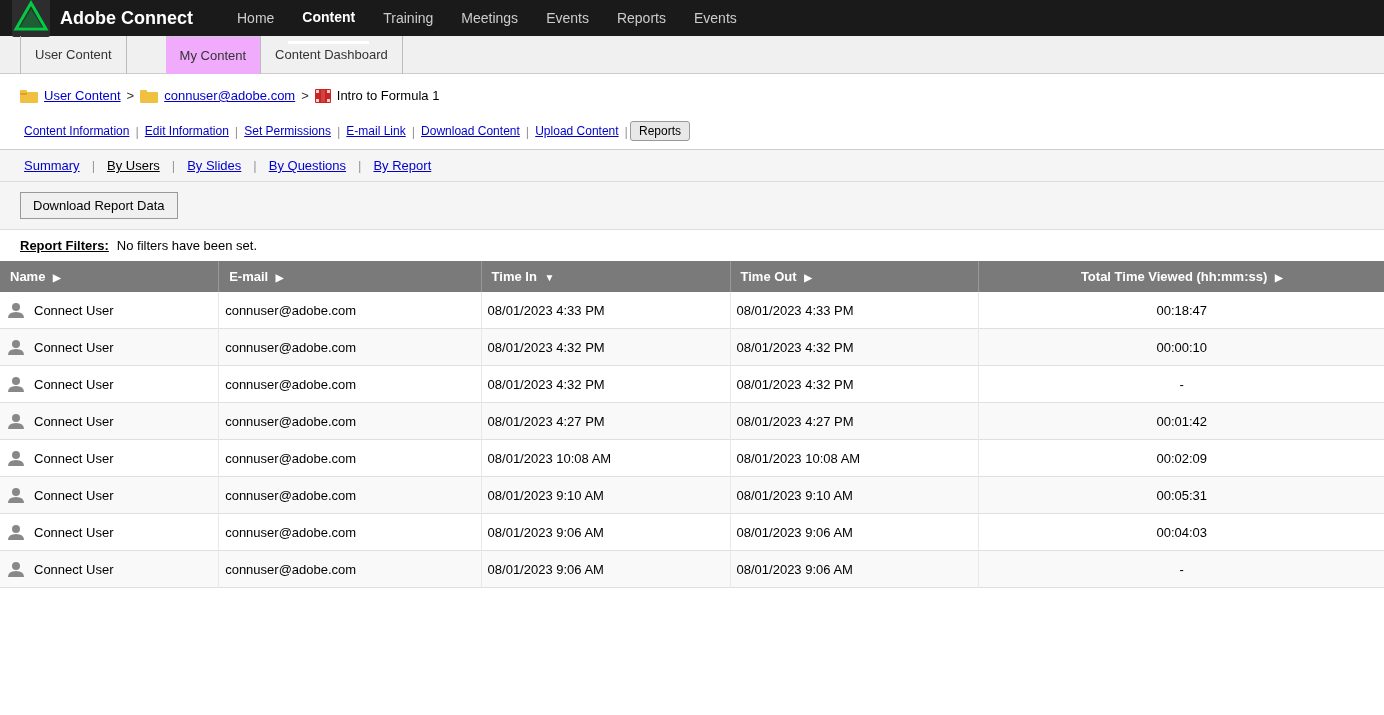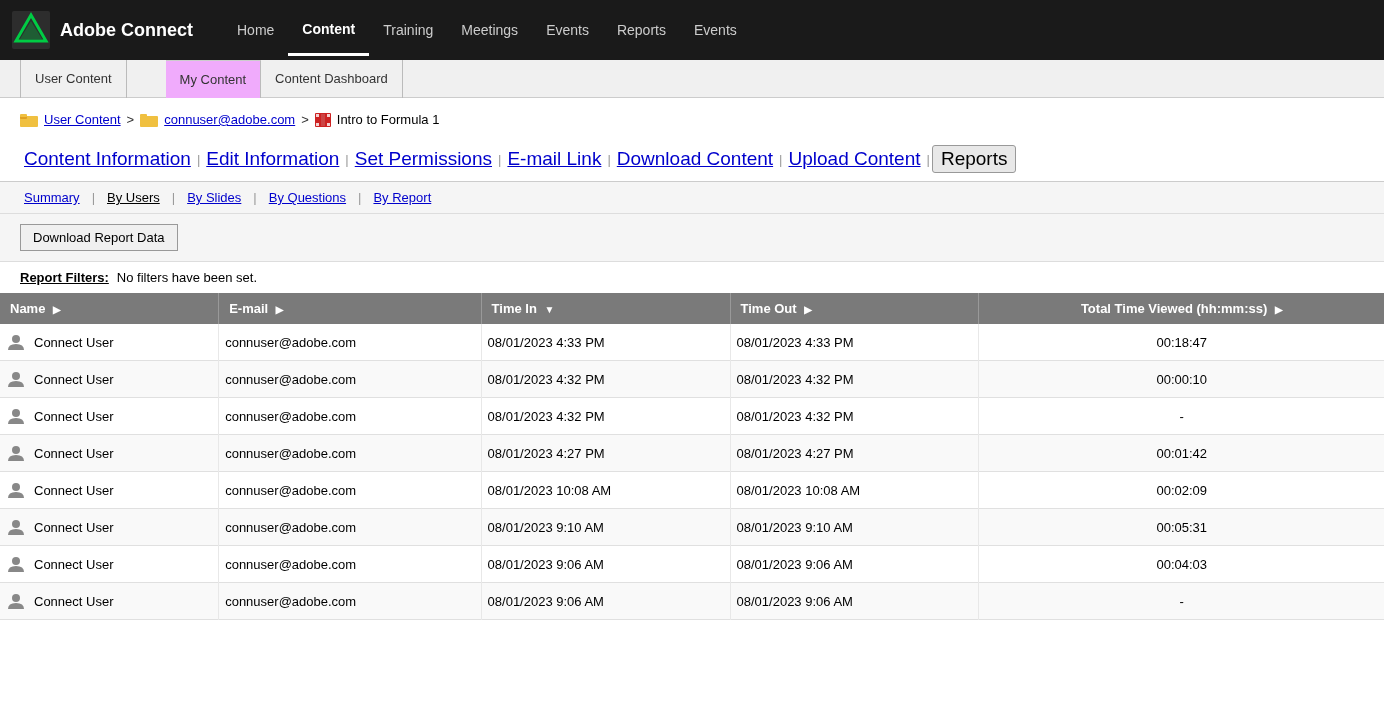--- a/index.html
+++ b/index.html
@@ -3,21 +3,21 @@
   <meta charset="utf-8">
   <style>
     * { margin: 0; padding: 0; box-sizing: border-box; }
     body { font-family: Arial, sans-serif; font-size: 13px; background: #fff; color: #000; }
 
     
     .top-nav {
       background: #1a1a1a;
       display: flex;
       align-items: center;
-      height: 60px;
+      height: 36px;
       padding: 0 12px;
     }
     .logo-area {
       display: flex;
       align-items: center;
       gap: 10px;
       margin-right: 30px;
     }
     .logo-icon {
       width: 38px;
@@ -111,21 +111,21 @@
       border-bottom: 1px solid #ccc;
       display: flex;
       align-items: center;
       flex-wrap: wrap;
       gap: 0;
     }
     .action-link {
       color: #0000cc;
       text-decoration: underline;
       cursor: pointer;
-      font-size: 19px;
+      font-size: 12px;
       padding: 0 4px;
     }
     .action-sep {
       color: #999;
       padding: 0 2px;
     }
     .action-link.active-tab {
       background: #e8e8e8;
       border: 1px solid #999;
       border-radius: 3px;

